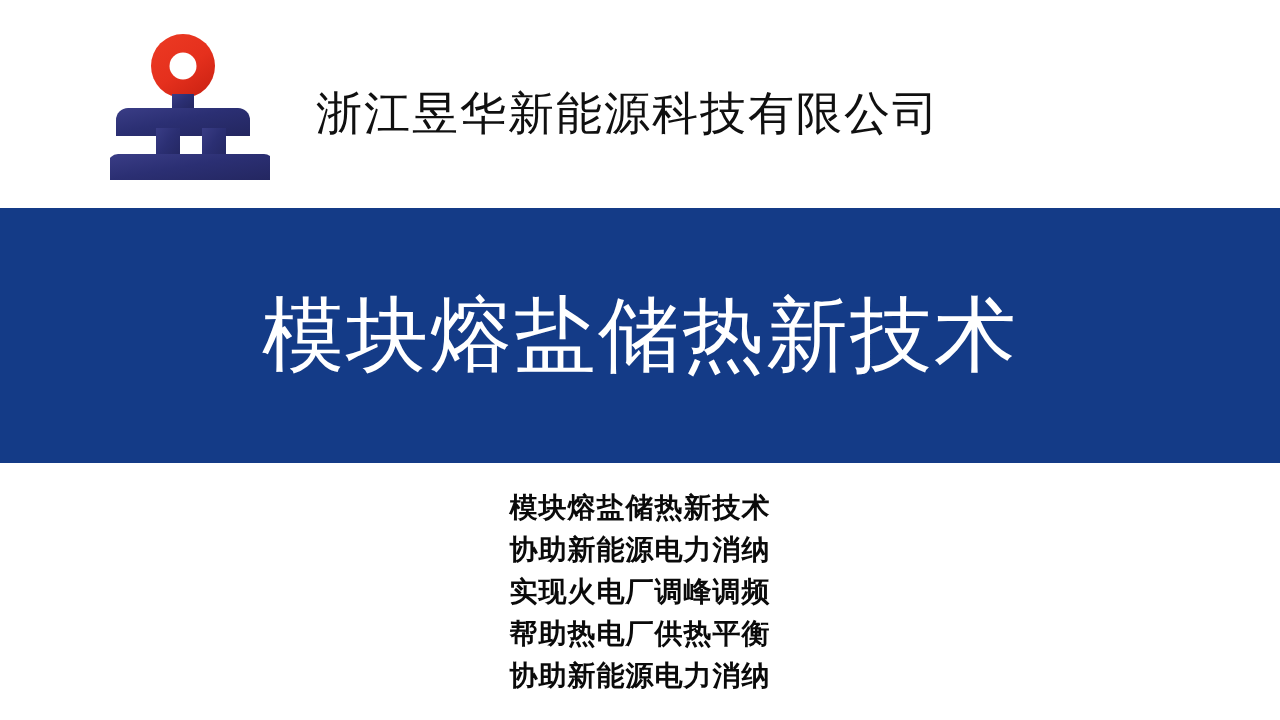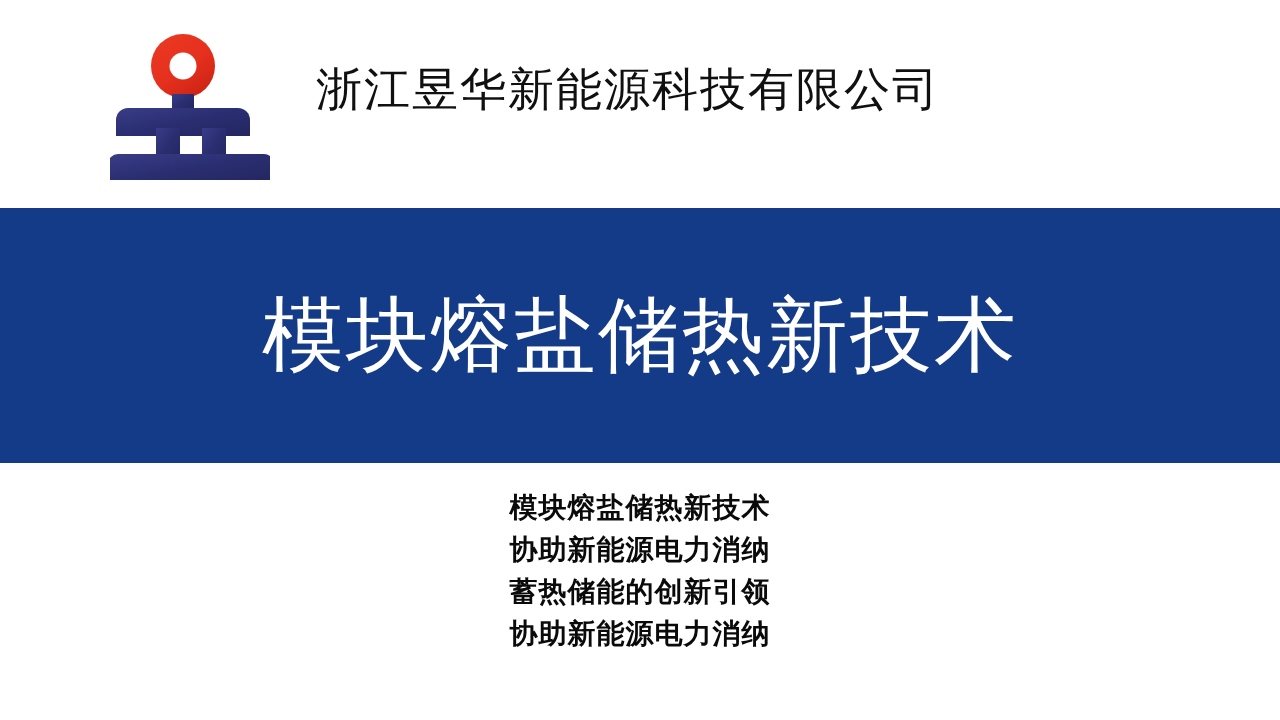--- a/index.html
+++ b/index.html
@@ -42,21 +42,21 @@
   #logo svg {
     display: block;
     width: 160px;
     height: 152px;
   }
 
   
   #company-name {
     position: absolute;
     left: 316px;
-    top: 60px;
+    top: 84px;
     font-size: 46px;
     line-height: 60px;
     letter-spacing: 2px;
     color: #101010;
     white-space: nowrap;
     font-weight: 400;
   }
 
   
   #banner {
@@ -146,17 +146,18 @@
     <div id="company-name">浙江昱华新能源科技有限公司</div>
   </div>
 
   <div id="banner">
     <div id="banner-title">模块熔盐储热新技术</div>
   </div>
 
   <div id="tagline-block">
     <div class="tagline-line">模块熔盐储热新技术</div>
     <div class="tagline-line">协助新能源电力消纳</div>
-    <div class="tagline-line">蓄热储能的创新引领</div>
+    <div class="tagline-line">实现火电厂调峰调频</div>
+    <div class="tagline-line">帮助热电厂供热平衡</div>
     <div class="tagline-line">协助新能源电力消纳</div>
   </div>
 
 </div>
 
 </body></html>

